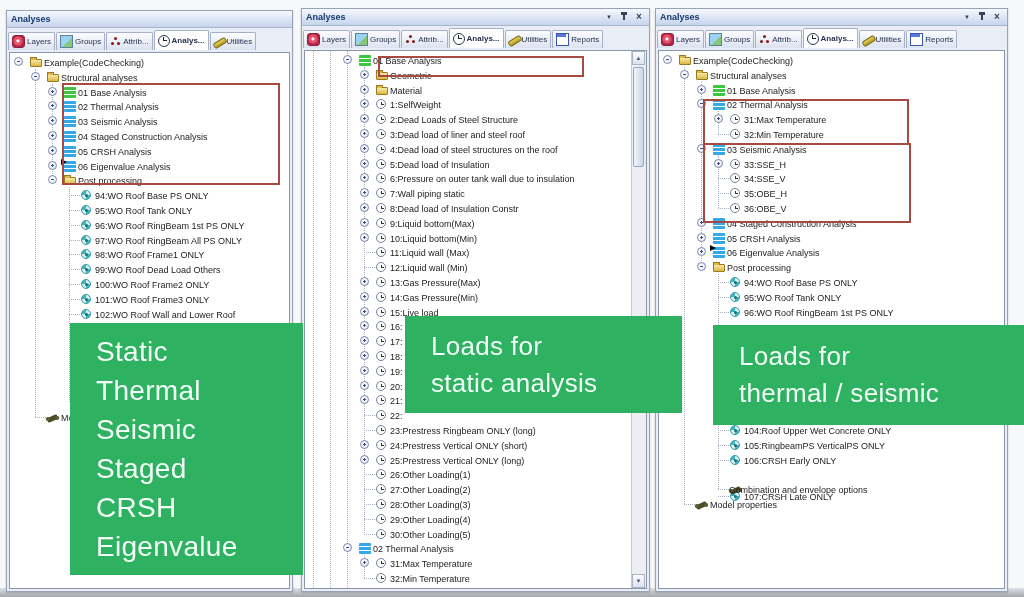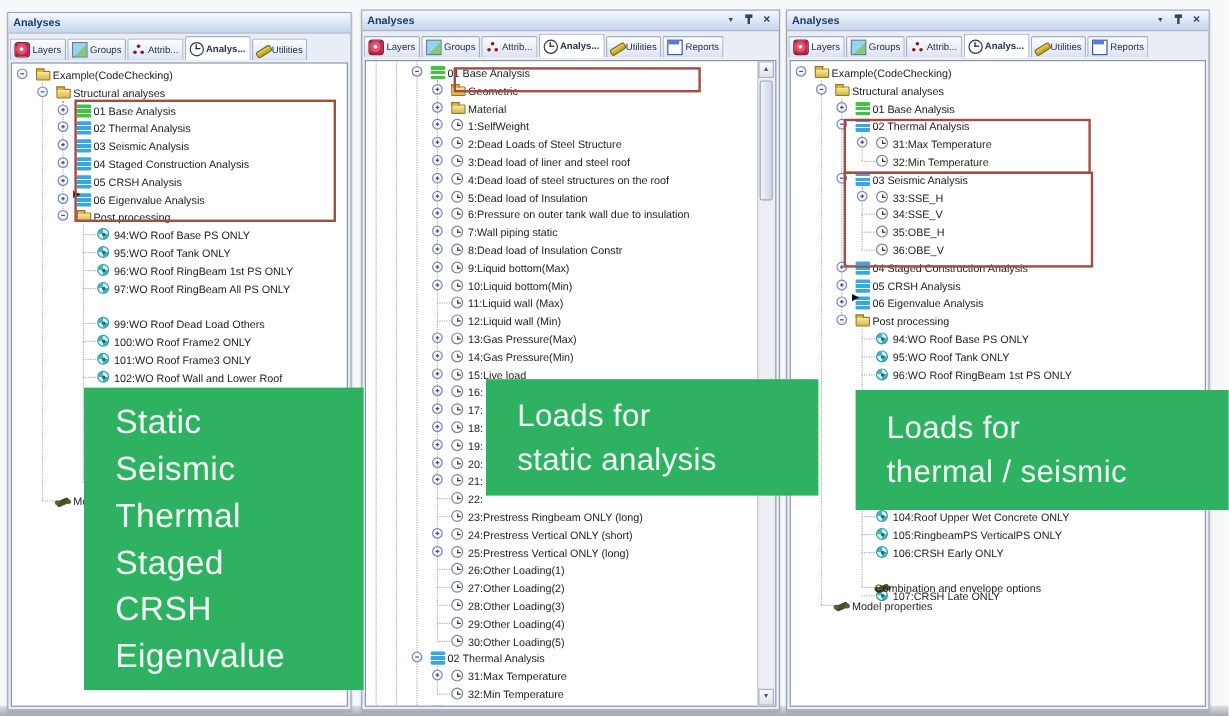--- a/index.html
+++ b/index.html
@@ -205,20 +205,25 @@
         <div class="trow" style="top: 164.8px;">
           <span class="hline" style="left: 59px; width: 13px;"></span>
           <span class="ic ic-prop" style="left: 71px;"></span>
           <span class="tlabel" style="left: 85px;">96:WO Roof RingBeam 1st PS ONLY</span>
         </div>
         <div class="trow" style="top: 179.6px;">
           <span class="hline" style="left: 59px; width: 13px;"></span>
           <span class="ic ic-prop" style="left: 71px;"></span>
           <span class="tlabel" style="left: 85px;">97:WO Roof RingBeam All PS ONLY</span>
         </div>
+        <div class="trow" style="top: 194.4px;">
+          <span class="hline" style="left: 59px; width: 13px;"></span>
+          <span class="ic ic-prop" style="left: 71px;"></span>
+          <span class="tlabel" style="left: 85px;">98:WO Roof Frame1 ONLY</span>
+        </div>
         <div class="trow" style="top: 209.2px;">
           <span class="hline" style="left: 59px; width: 13px;"></span>
           <span class="ic ic-prop" style="left: 71px;"></span>
           <span class="tlabel" style="left: 85px;">99:WO Roof Dead Load Others</span>
         </div>
         <div class="trow" style="top: 224px;">
           <span class="hline" style="left: 59px; width: 13px;"></span>
           <span class="ic ic-prop" style="left: 71px;"></span>
           <span class="tlabel" style="left: 85px;">100:WO Roof Frame2 ONLY</span>
         </div>
@@ -754,22 +759,22 @@
           <span class="hline" style="left: 25px; width: 13px;"></span>
           <span class="ic ic-bone" style="left: 37px;"></span>
           <span class="tlabel" style="left: 51px;">Model properties</span>
         </div>
         <div class="redbox" style="left: 44px; top: 48px; width: 202px; height: 42px;"></div>
         <div class="redbox" style="left: 44px; top: 92px; width: 204px; height: 76px;"></div>
       </div>
     </section>
 <div class="overlay" style="left: 70px; top: 323px; width: 207px; height: 252px; font-size: 28px; line-height: 39px;">
       <div class="oline">Static</div>
+      <div class="oline">Thermal</div>
       <div class="oline">Seismic</div>
-      <div class="oline">Thermal</div>
       <div class="oline">Staged</div>
       <div class="oline">CRSH</div>
       <div class="oline">Eigenvalue</div>
     </div>
     <div class="overlay" style="left: 405px; top: 316px; width: 251px; height: 97px; font-size: 26px; line-height: 37px;">
       <div class="oline">Loads for</div>
       <div class="oline">static analysis</div>
     </div>
     <div class="overlay" style="left: 713px; top: 325px; width: 297px; height: 100px; font-size: 26px; line-height: 37px;">
       <div class="oline">Loads for</div>

